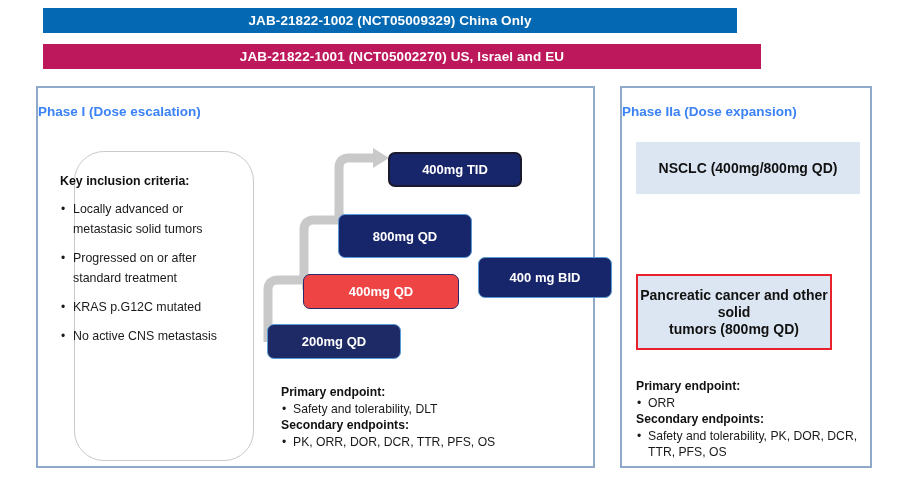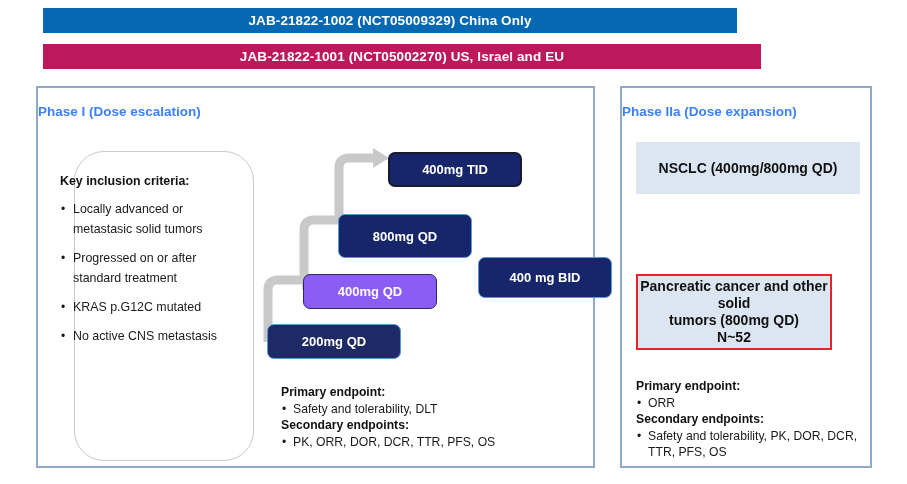--- a/index.html
+++ b/index.html
@@ -141,22 +141,22 @@
     border-radius: 7px;
     box-sizing: border-box;
     white-space: nowrap;
   }
   #dose-200 {
     left: 229px; top: 236px; width: 134px; height: 35px;
     background: #1E2A66;
     border: 1.5px solid #5B9BD5;
   }
   #dose-400qd {
-    left: 265px; top: 186px; width: 134px; height: 35px;
-    background: #8b5cf6;
+    left: 265px; top: 186px; width: 156px; height: 35px;
+    background: #ef4444;
     border: 1.5px solid #2A2A6B;
   }
   #dose-800qd {
     left: 300px; top: 126px; width: 134px; height: 44px;
     background: #17256B;
     border: 1.5px solid #5B9BD5;
   }
   #dose-400tid {
     left: 350px; top: 64px; width: 134px; height: 35px;
     background: #17256B;
@@ -298,21 +298,20 @@
 
     <div class="panel-title">Phase IIa (Dose expansion)</div>
 
     <div class="cohort-box" id="cohort-nsclc">NSCLC  (400mg/800mg QD)</div>
 
 
     <div class="cohort-box" id="cohort-pancreatic">
       <div>
         <div>Pancreatic cancer and other solid</div>
         <div>tumors (800mg QD)</div>
-        <div>N~52</div>
       </div>
     </div>
 
     <div class="endpoints" id="endpoints-phase2">
       <div class="hd">Primary endpoint:</div>
       <div class="bullet-line">ORR</div>
       <div class="hd">Secondary endpoints:</div>
       <div class="bullet-line">Safety and tolerability, PK, DOR, DCR,</div>
       <div class="cont-line">TTR, PFS, OS</div>
     </div>

